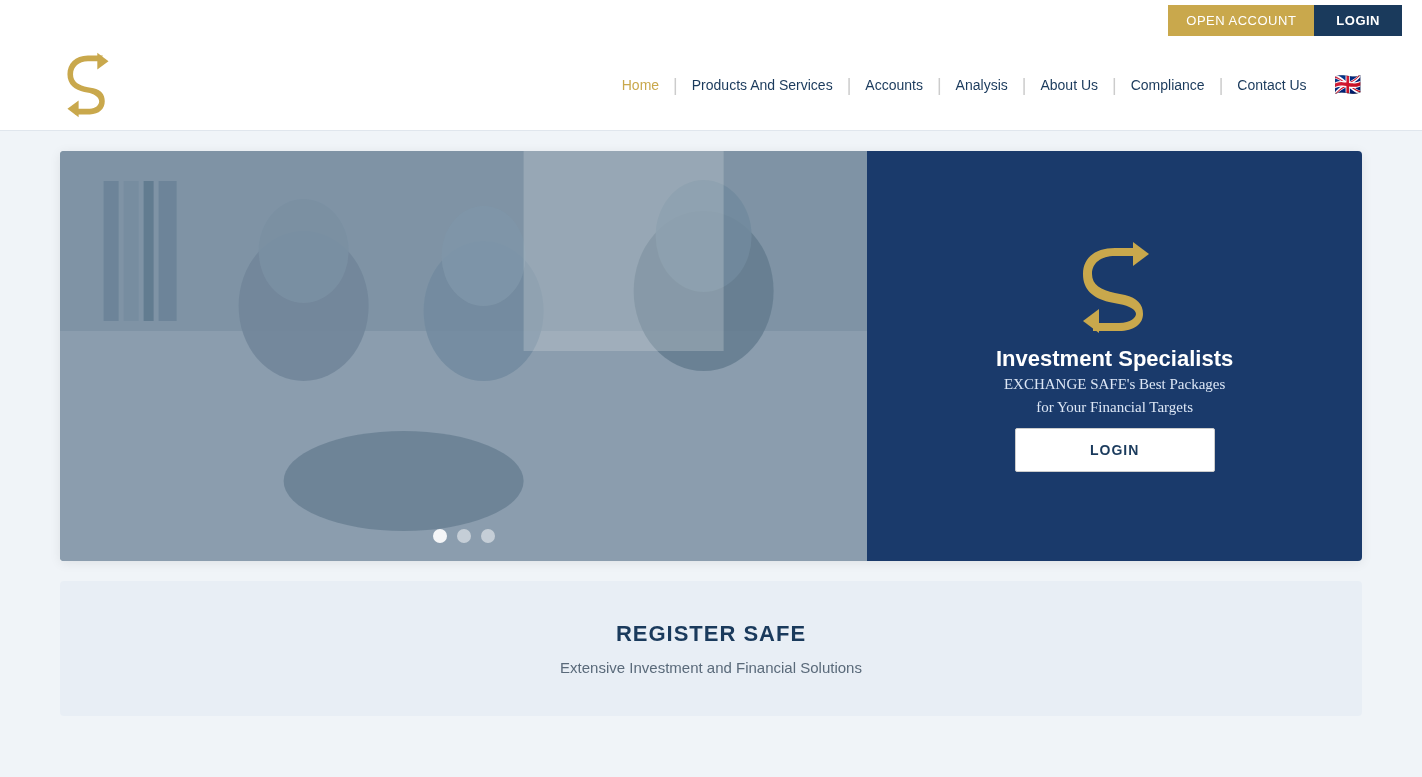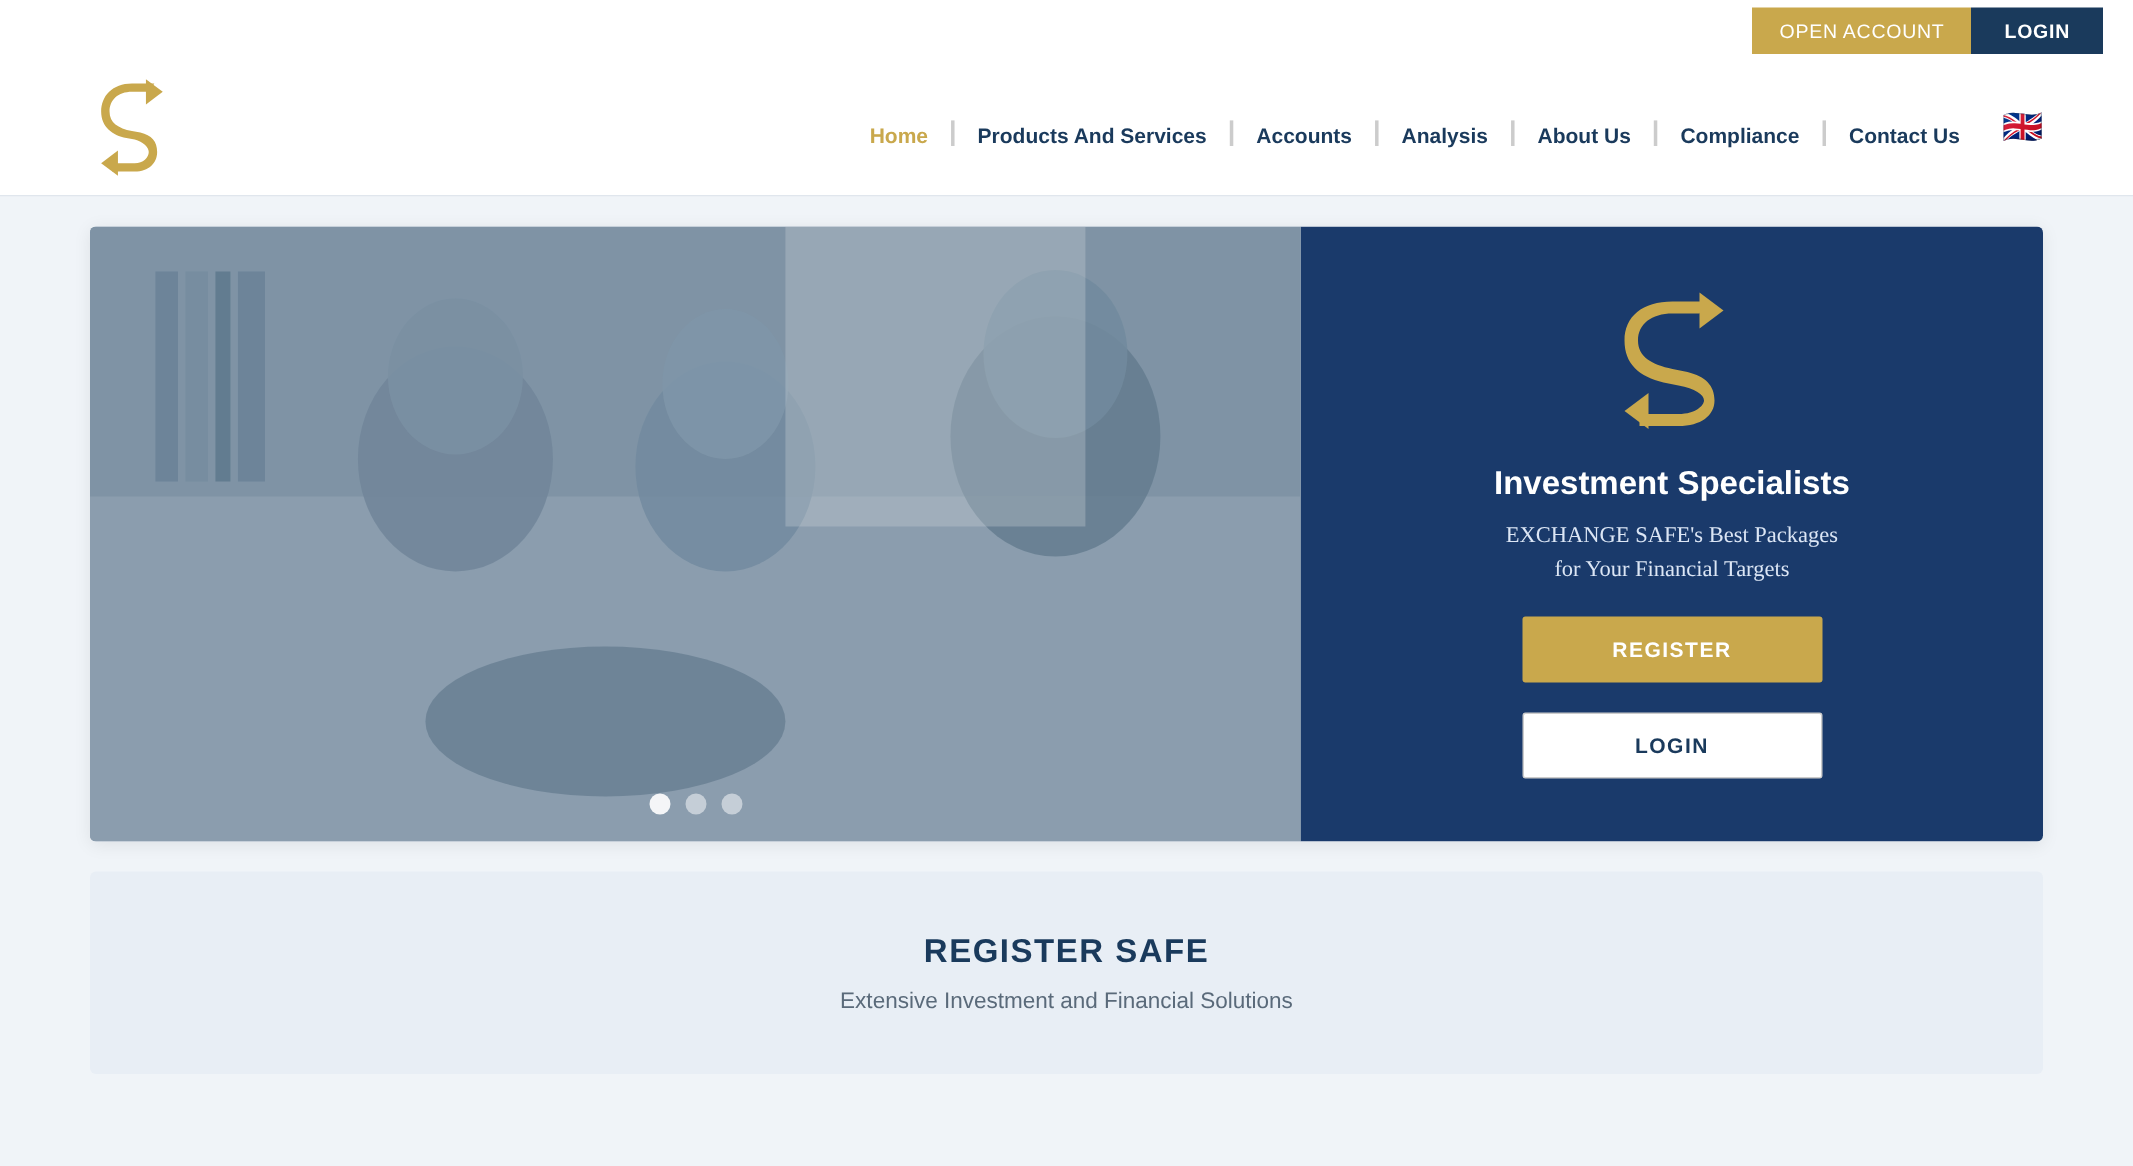--- a/index.html
+++ b/index.html
@@ -61,24 +61,23 @@
     }
     .logo-text span {
       font-size: 24px;
       font-weight: bold;
       color: #1a3a5c;
       letter-spacing: 1px;
     }
 
     nav {
       display: flex;
-      align-items: flex-end;
+      align-items: center;
       gap: 0;
       margin-left: auto;
-      font-weight: bold;
     }
     .nav-item {
       color: #1a3a5c;
       font-size: 14px;
       text-decoration: none;
       padding: 0 14px;
       cursor: pointer;
       white-space: nowrap;
     }
     .nav-item.active {
@@ -135,21 +134,21 @@
     }
 
     .hero-info-side {
       flex: 1;
       background: #1a3a6b;
       display: flex;
       flex-direction: column;
       align-items: center;
       justify-content: center;
       padding: 30px 40px;
-      gap: 20px;
+      gap: 10px;
     }
     .hero-logo-icon {
       width: 80px;
       height: 95px;
     }
     .hero-title {
       color: #fff;
       font-size: 22px;
       font-weight: bold;
       text-align: center;
@@ -289,21 +288,20 @@
 
     <svg class="hero-logo-icon" viewBox="0 0 80 95" fill="none" xmlns="http://www.w3.org/2000/svg">
       <path d="M58 16 L40 16 C26 16 17 23 17 34 C17 45 26 50 40 53 L50 55 C62 58 68 64 68 74 C68 84 59 91 44 91 L18 91 L18 83 L44 83 C56 83 61 77 61 74 C61 70 55 66 44 64 L34 62 C18 58 8 50 8 34 C8 18 20 8 40 8 L62 8 Z" fill="#c9a84c"></path>
       <polygon points="58,2 74,14 58,26" fill="#c9a84c"></polygon>
       <polygon points="24,69 8,81 24,93" fill="#c9a84c"></polygon>
     </svg>
 
     <div class="hero-title">Investment Specialists</div>
     <div class="hero-subtitle">EXCHANGE SAFE's Best Packages<br>for Your Financial Targets</div>
 
-    <button class="hero-register-btn">REGISTER</button>
     <button class="hero-login-btn">LOGIN</button>
   </div>
 </div>
 
 <div class="exchange-safe-section">
   <div class="exchange-safe-title">REGISTER SAFE</div>
   <div class="exchange-safe-subtitle">Extensive Investment and Financial Solutions</div>
 </div>
 
 </body></html>

